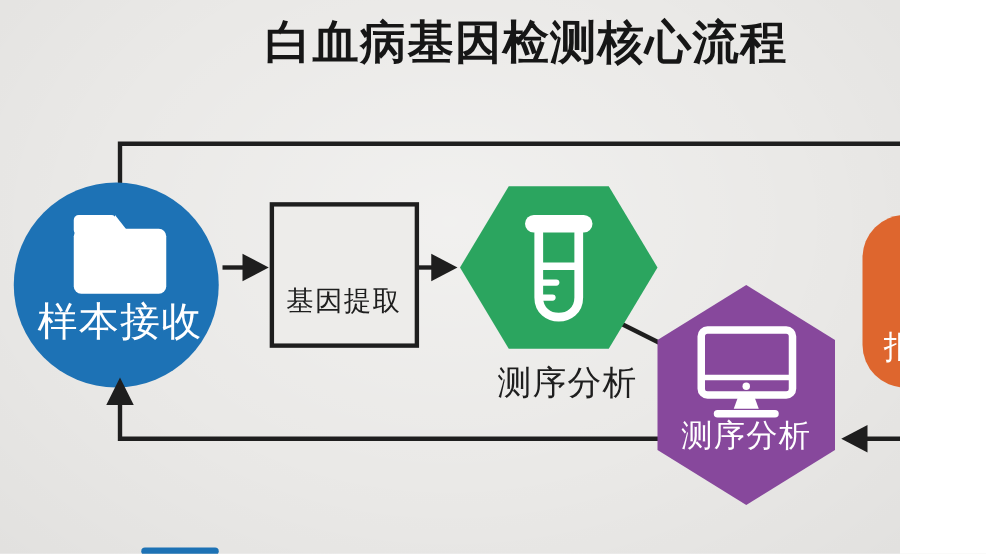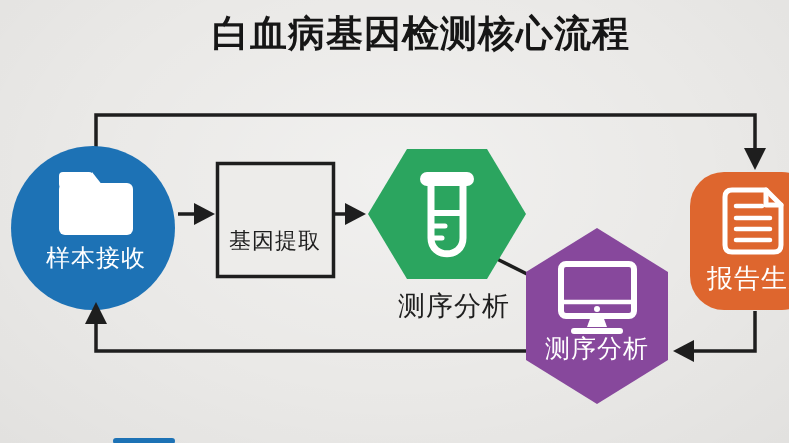--- a/index.html
+++ b/index.html
@@ -1,31 +1,31 @@
 <!DOCTYPE html>
 <html><head>
 <meta charset="utf-8">
 <style>
   html,body{margin:0;padding:0;}
   .stage{
-    position:relative;width:789px;height:443px;overflow:hidden;
+    position:relative;width:720px;height:443px;overflow:hidden;
     background:#eae9e7;
     background-image:radial-gradient(ellipse at 50% 40%, rgba(255,255,255,.35) 0%, rgba(255,255,255,0) 55%, rgba(0,0,0,.035) 100%);
     font-family:"Liberation Sans","DejaVu Sans",sans-serif;
   }
   .svg-layer{position:absolute;left:0;top:0;width:789px;height:443px;}
   .title{
     position:absolute;left:421px;top:9px;transform:translateX(-50%);
     font-size:37px;font-weight:900;color:#161616;letter-spacing:1px;white-space:nowrap;
   }
   .label{
     position:absolute;transform:translate(-50%,-50%);
     white-space:nowrap;font-weight:500;letter-spacing:1px;
   }
-  .label-sample   {left:96px; top:258px;font-size:24px;color:#ffffff;font-family:Liberation Serif, serif;}
+  .label-sample   {left:96px; top:258px;font-size:32px;color:#ffffff;font-family:Liberation Serif, serif;}
   .label-extract  {left:275px;top:241px;font-size:22px;color:#1e1e1e;}
   .label-sequence {left:454px;top:306px;font-size:27px;color:#1e1e1e;}
   .label-analysis {left:597px;top:348px;font-size:25px;color:#ffffff;}
   .label-report   {left:707px;top:278px;transform:translateY(-50%);font-size:26px;color:#ffffff;}
 </style>
 </head>
 <body>
 
 <div class="stage">
 

